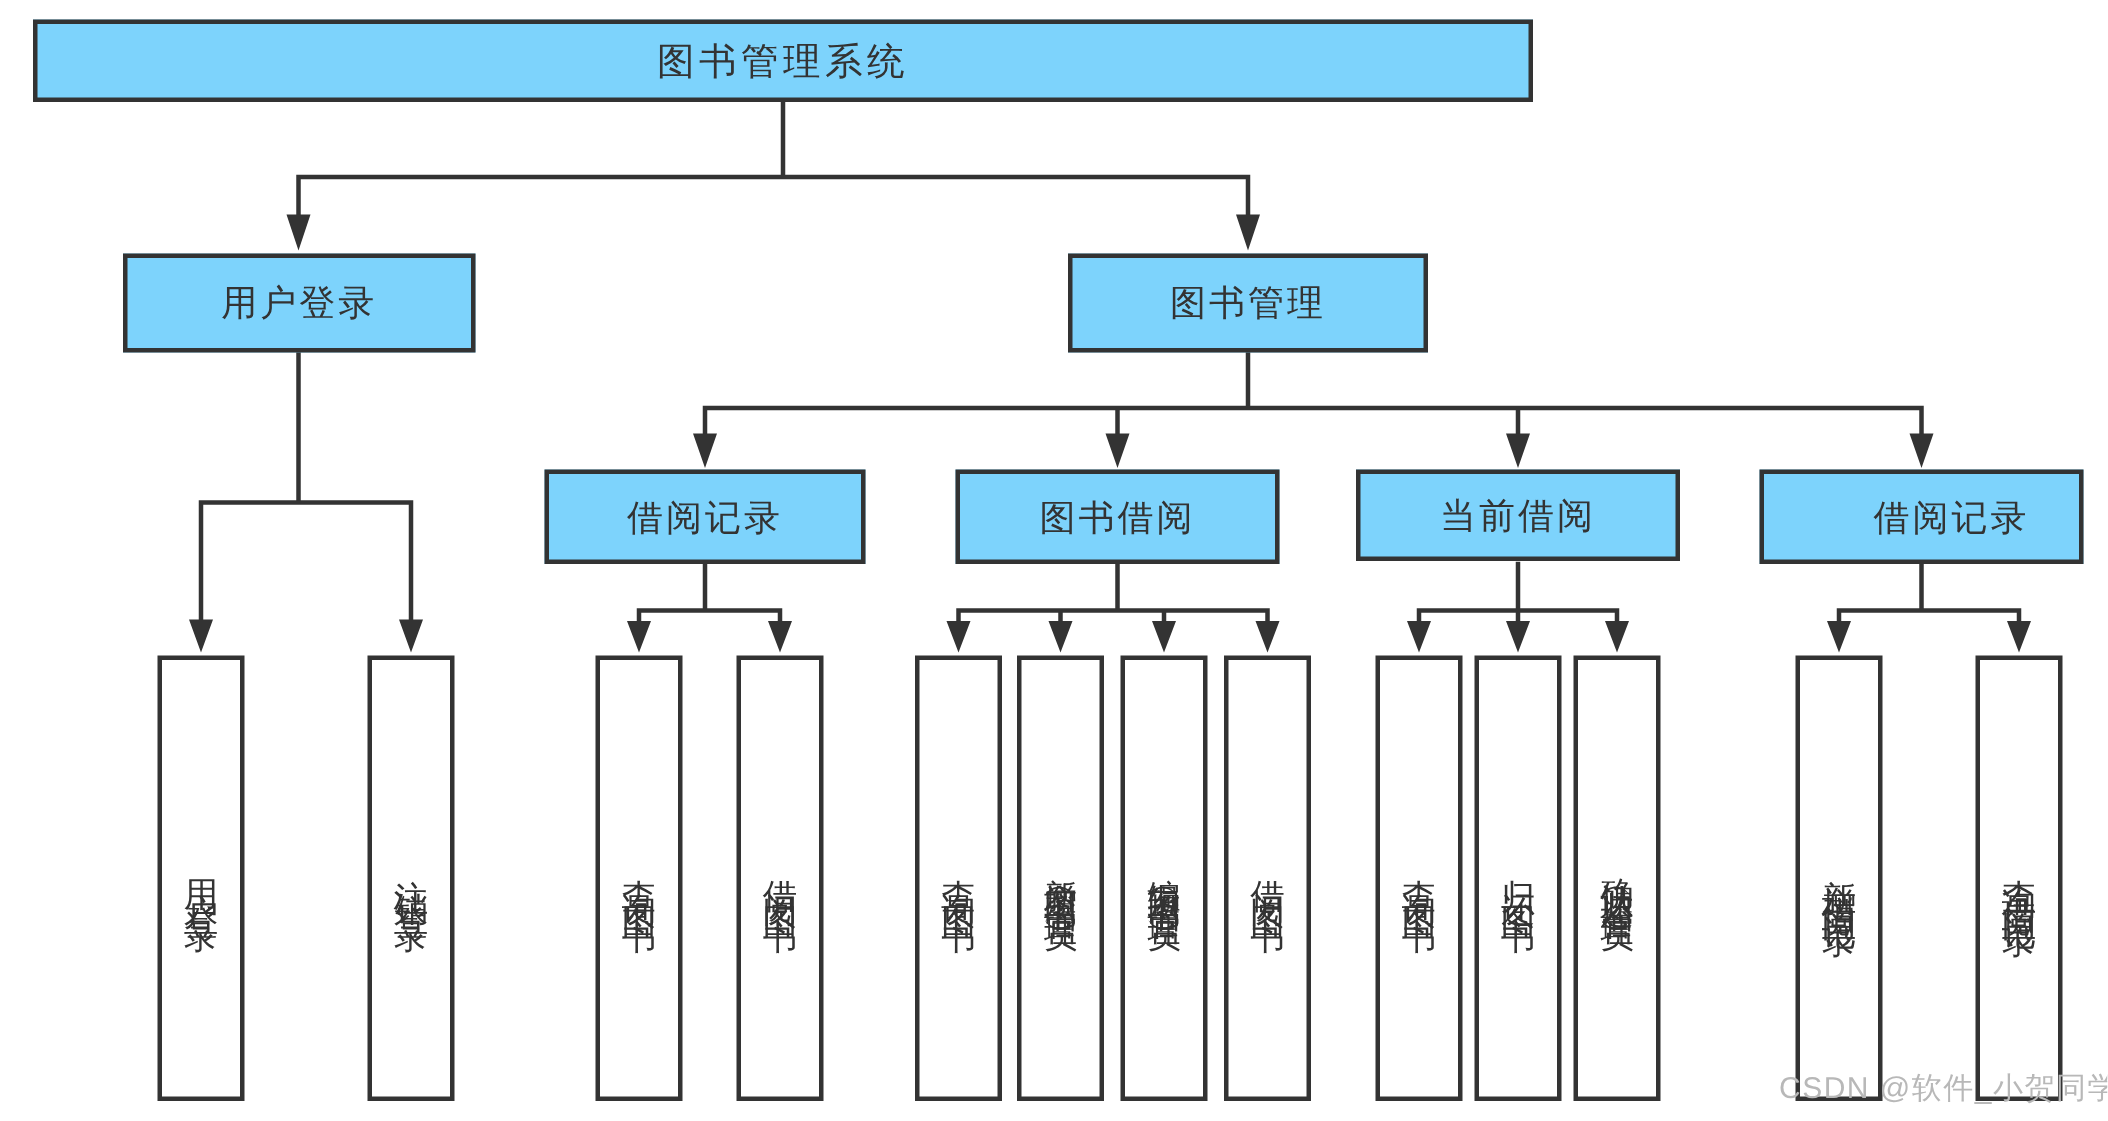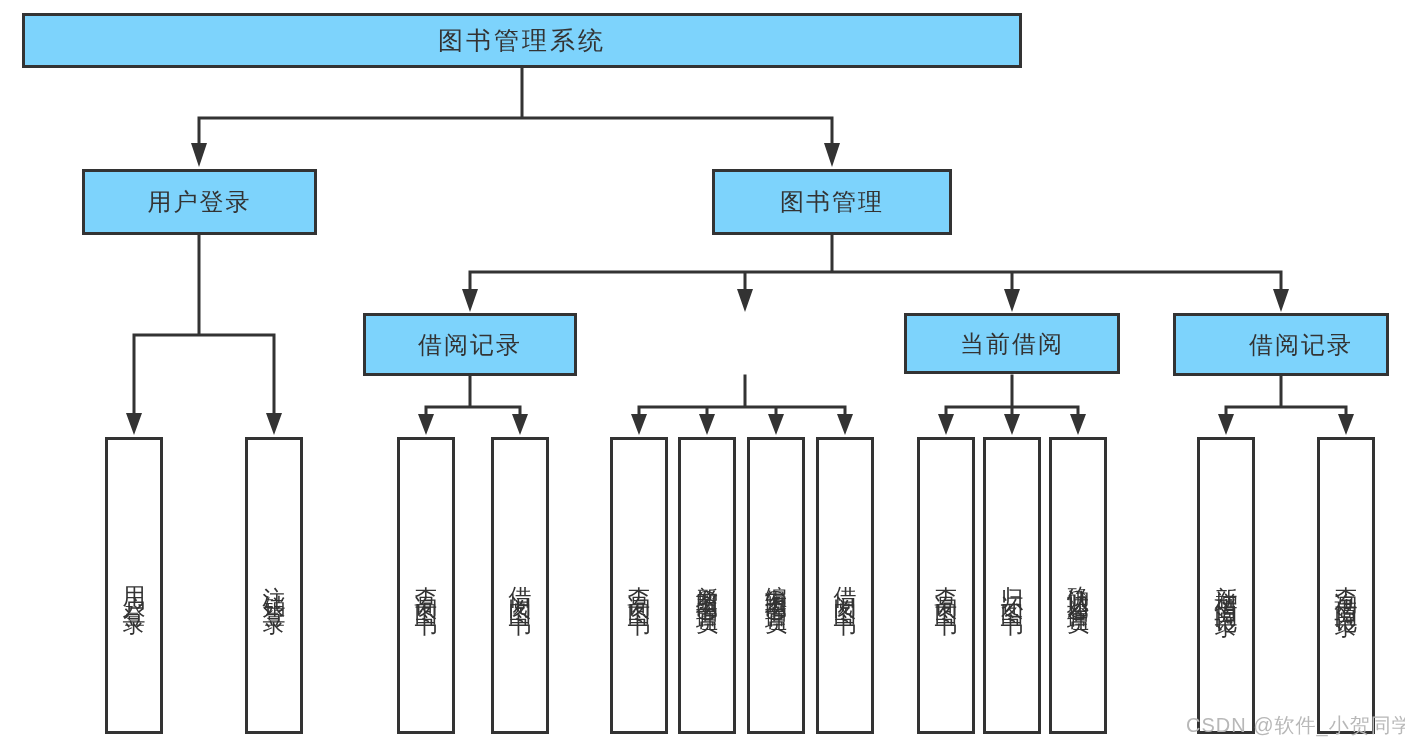--- a/index.html
+++ b/index.html
@@ -132,20 +132,23 @@
   <div class="hbox" style="left:82px; top:169px; width:235px; height:66px;">
     <span class="hlabel">用户登录</span>
   </div>
   <div class="hbox" style="left:712px; top:169px; width:240px; height:66px;">
     <span class="hlabel">图书管理</span>
   </div>
 
   <div class="hbox" style="left:363px; top:313px; width:214px; height:63px;">
     <span class="hlabel">借阅记录</span>
   </div>
+  <div class="hbox" style="left:637px; top:313px; width:216px; height:63px;">
+    <span class="hlabel">图书借阅</span>
+  </div>
   <div class="hbox" style="left:904px; top:313px; width:216px; height:61px;">
     <span class="hlabel">当前借阅</span>
   </div>
   <div class="hbox" style="left:1173px; top:313px; width:216px; height:63px;padding-left:40px;">
     <span class="hlabel">借阅记录</span>
   </div>
 
   <div class="vbox" style="left:105px;">
     <span class="vtext">用户登录</span>
   </div>

